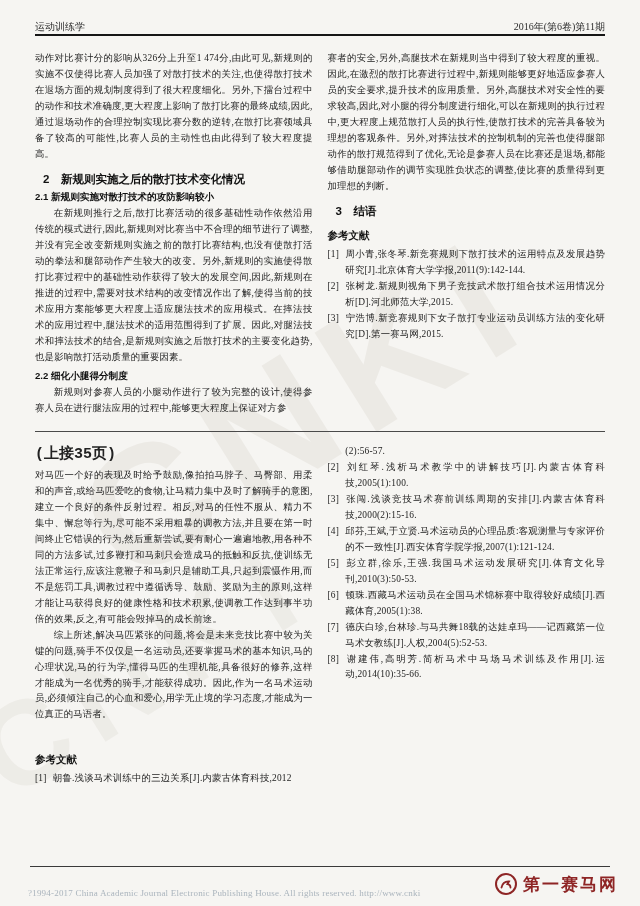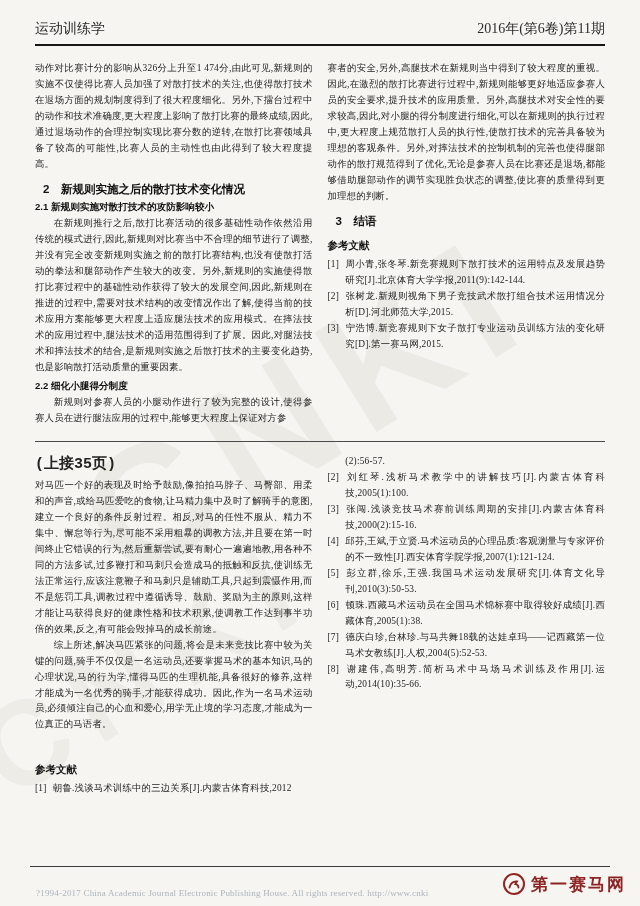--- a/index.html
+++ b/index.html
@@ -20,21 +20,21 @@
     transform:rotate(-32deg);
     pointer-events:none; user-select:none;
     letter-spacing:18px;
   }
   .scan-mark.m1 { font-size:170px; left:60px; top:310px; }
   .scan-mark.m2 { font-size:120px; left:-40px; top:600px; opacity:.8; }
 
   .content { position:absolute; inset:0; z-index:1; padding:20px 35px 0; box-sizing:border-box; }
 
   .hdr { display:flex; justify-content:space-between; align-items:flex-end;
-         font-size:14px; color:#2b2b2b; padding-bottom:6px; }
+         font-size:10px; color:#2b2b2b; }
   .hdr-rule { border-top:2.5px solid #161616; margin-bottom:15px; }
 
   .cols { display:flex; gap:15px; }
   .col { flex:1 1 0; min-width:0; }
 
   .body-txt, .ref {
     font-size:9.4px; line-height:1.7; text-align:justify;
     letter-spacing:.2px; margin:0;
   }
   .indent { text-indent:2em; }
@@ -66,25 +66,25 @@
     font-family:Liberation Mono, monospace;
     font-weight:bold; font-size:15px; margin-bottom:5px;
   }
 
   .ftr-rule { position:absolute; left:30px; right:30px; top:866px; border-top:1px solid #3a3a3a; }
   .ftr { position:absolute; left:35px; right:35px; top:871px;
          display:flex; justify-content:space-between;
          font-family:"Liberation Sans","DejaVu Sans",sans-serif;
          font-size:10px; color:#2b2b2b; }
   .copyright {
-    position:absolute; left:36px; top:888px; width:500px;
+    position:absolute; left:28px; top:888px; width:500px;
     font-size:9px; color:#aab4bd; letter-spacing:.2px; white-space:nowrap; overflow:hidden;
   }
   .brand {
-    position:absolute; right:14px; top:872px;
+    position:absolute; right:22px; top:872px;
     display:flex; align-items:center; gap:5px;
     color:#8e2525;
     font-family:"Liberation Sans","DejaVu Sans",sans-serif;
     font-weight:bold; font-size:17px; letter-spacing:2px;
   }
   .brand-logo { width:24px; height:24px; flex:0 0 auto; }
 </style>
 </head>
 <body>
 

